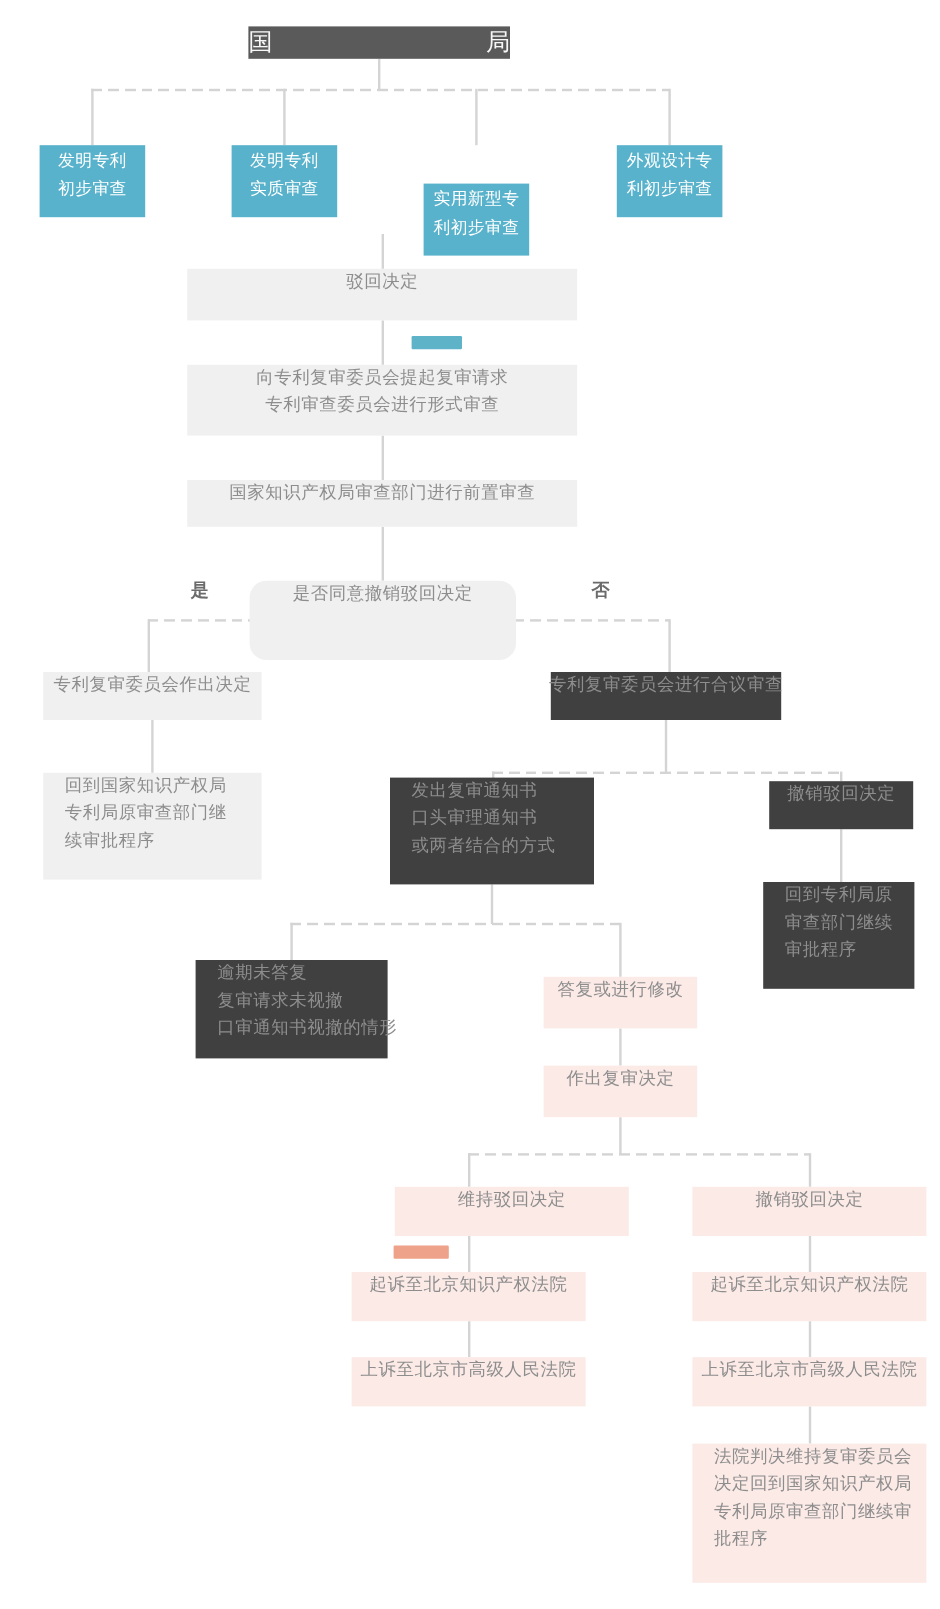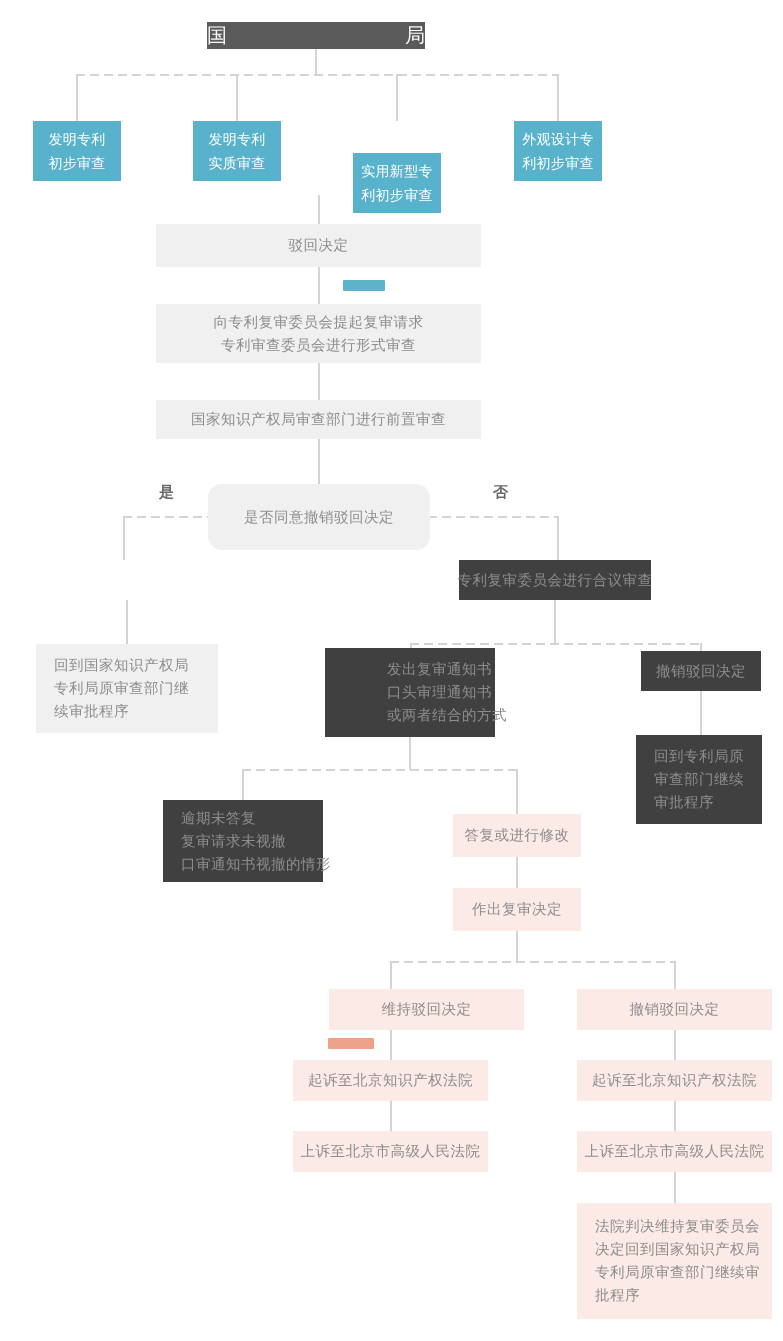--- a/index.html
+++ b/index.html
@@ -13,21 +13,20 @@
     font-family: "Liberation Sans", "DejaVu Sans", sans-serif;
     overflow: hidden;
   }
   #canvas { position: absolute; left: 0; top: 0; width: 783px; height: 1341px; }
 
   .node {
     position: absolute;
     display: flex;
     flex-direction: column;
     align-items: center;
-    justify-content: center;
     text-align: center;
     color: #8d8d8d;
     font-size: 14.5px;
     line-height: 23px;
     letter-spacing: .5px;
     z-index: 3;
   }
   .node .ln { display: block; white-space: nowrap; }
 
   
@@ -151,37 +150,40 @@
   </div>
 
   <div class="branch-label" style="left:159px; top:483px;">是</div>
   <div class="branch-label" style="left:493px; top:483px;">否</div>
 
   <div class="hdash" style="left:123px; top:516px; width:88px;"></div>
   <div class="vline" style="left:123px; top:516px; height:44px;"></div>
   <div class="hdash" style="left:428px; top:516px; width:130px;"></div>
   <div class="vline" style="left:557px; top:516px; height:44px;"></div>
 
+  <div class="node gray" style="left:36px; top:560px; width:182px; height:40px;">
+    <span class="ln">专利复审委员会作出决定</span>
+  </div>
   <div class="vline" style="left:126px; top:600px; height:44px;"></div>
   <div class="node gray left-align" style="left:36px; top:644px; width:182px; height:89px;">
     <span class="ln">回到国家知识产权局</span>
     <span class="ln">专利局原审查部门继</span>
     <span class="ln">续审批程序</span>
   </div>
 
   <div class="node blue" style="left:459px; top:560px; width:192px; height:40px;">
     <span class="ln">专利复审委员会进行合议审查</span>
   </div>
 
   <div class="vline" style="left:554px; top:600px; height:45px;"></div>
   <div class="hdash" style="left:410px; top:643px; width:291px;"></div>
   <div class="vline" style="left:410px; top:643px; height:8px;"></div>
   <div class="vline" style="left:700px; top:643px; height:8px;"></div>
 
-  <div class="node blue left-align" style="left:325px; top:648px; width:170px; height:89px;padding-left:44px;">
+  <div class="node blue left-align" style="left:325px; top:648px; width:170px; height:89px;">
     <span class="ln">发出复审通知书</span>
     <span class="ln">口头审理通知书</span>
     <span class="ln">或两者结合的方式</span>
   </div>
 
   <div class="node blue" style="left:641px; top:651px; width:120px; height:40px;">
     <span class="ln">撤销驳回决定</span>
   </div>
   <div class="vline" style="left:700px; top:691px; height:44px;"></div>
   <div class="node blue left-align" style="left:636px; top:735px; width:126px; height:89px;">

